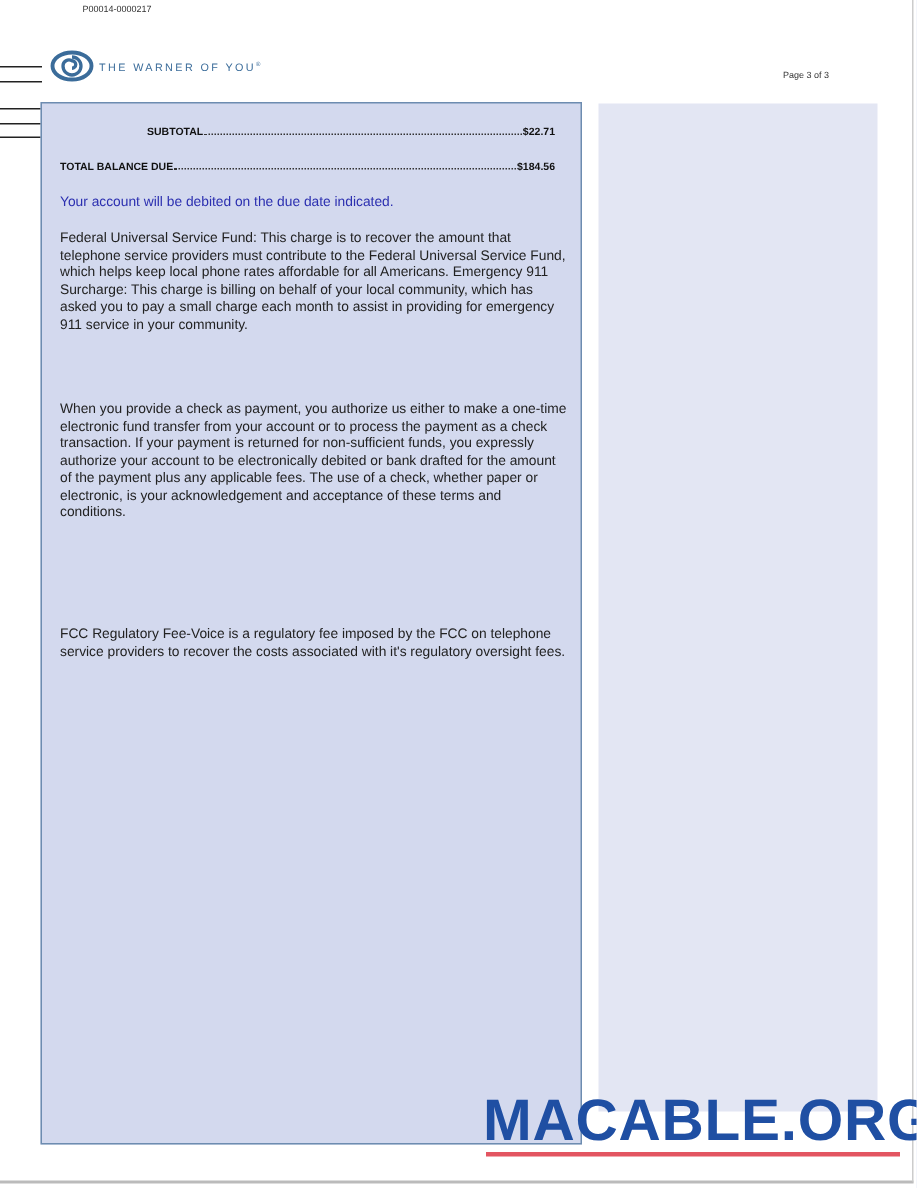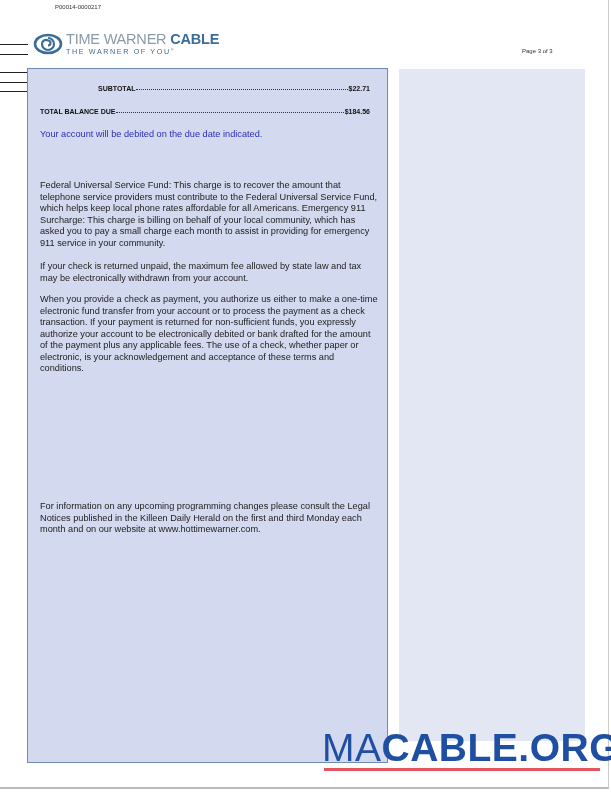--- a/index.html
+++ b/index.html
@@ -12,23 +12,23 @@
   .logo-main{font-size:14.5px;letter-spacing:-0.2px;color:#8a9aa8;}
   .logo-main b{color:#3b6c9a;font-weight:bold;}
   .logo-tag{font-size:7.2px;letter-spacing:1.6px;color:#3b6c9a;margin-top:1px;}
   .tick{position:absolute;left:0;height:1px;background:#222;}
   .page-num{position:absolute;left:522px;top:48px;font-size:6px;color:#333;}
   .left-panel{position:absolute;left:27px;top:68px;width:361px;height:695px;background:#d3d9ee;border:1px solid #6d8cb0;box-sizing:border-box;}
   .right-panel{position:absolute;left:399px;top:69px;width:186px;height:672px;background:#e3e6f3;}
   .row{position:absolute;font-size:7px;font-weight:bold;color:#111;display:flex;align-items:flex-end;}
   .row .dots{flex:1;border-bottom:1px dotted #333;margin:0 1px 2px 1px;}
   .notice{position:absolute;left:12px;top:60px;font-size:9.2px;color:#2b2fb0;}
-  .para{position:absolute;left:12px;width:340px;font-size:9.2px;line-height:11.5px;color:#222;margin-top:27px;}
+  .para{position:absolute;left:12px;width:340px;font-size:9.2px;line-height:11.5px;color:#222;}
   .watermark{position:absolute;left:322px;top:728px;font-size:39px;letter-spacing:0.5px;color:#1f4fa3;line-height:1;}
-  .watermark .thin{font-weight:normal;margin-top:44px;}
+  .watermark .thin{font-weight:bold;margin-top:44px;}
   .watermark .bold{font-weight:bold;}
   .wm-underline{position:absolute;left:324px;top:768px;width:276px;height:3px;background:#e35561;}
 </style>
 </head>
 <body>
 
 <div class="page-edge"></div>
 
 <div class="doc-id">P00014-0000217</div>
 
@@ -37,42 +37,40 @@
 <div class="tick" style="top:72px;width:28px;"></div>
 <div class="tick" style="top:82px;width:28px;"></div>
 <div class="tick" style="top:91px;width:28px;"></div>
 
 <div class="logo">
   <svg viewBox="0 0 30 24">
     <ellipse cx="15" cy="12" rx="13" ry="9" fill="none" stroke="#3b6c9a" stroke-width="2.6"></ellipse>
     <path d="M15 6 A6 6 0 1 1 9 12 A4 4 0 0 1 15 8.5 A2.5 2.5 0 0 1 15 13.5" fill="none" stroke="#3b6c9a" stroke-width="2.2"></path>
   </svg>
   <div class="logo-text">
-    <div class="logo-main"><span>TIME WARNER </span><b>CABLE</b></div>
     <div class="logo-tag"><span>THE WARNER OF YOU</span><sup style="font-size:4px">®</sup></div>
   </div>
 </div>
 
 <div class="page-num">Page 3 of 3</div>
 
 <div class="left-panel">
   <div class="row" style="left:70px;top:16px;width:272px;">
     <span>SUBTOTAL</span>
     <span class="dots"></span>
     <span>$22.71</span>
   </div>
   <div class="row" style="left:12px;top:39px;width:330px;">
     <span>TOTAL BALANCE DUE</span>
     <span class="dots"></span>
     <span>$184.56</span>
   </div>
   <div class="notice">Your account will be debited on the due date indicated.</div>
 
   <div class="para" style="top:84px;">Federal Universal Service Fund: This charge is to recover the amount that telephone service providers must contribute to the Federal Universal Service Fund, which helps keep local phone rates affordable for all Americans. Emergency 911 Surcharge: This charge is billing on behalf of your local community, which has asked you to pay a small charge each month to assist in providing for emergency 911 service in your community.</div>
-  <div class="para" style="top:165px;">If your check is returned unpaid, the maximum fee allowed by state law and tax may be electronically withdrawn from your account.</div>
   <div class="para" style="top:198px;">When you provide a check as payment, you authorize us either to make a one-time electronic fund transfer from your account or to process the payment as a check transaction.  If your payment is returned for non-sufficient funds, you expressly authorize your account to be electronically debited or bank drafted for the amount of the payment plus any applicable fees. The use of a check, whether paper or electronic, is your acknowledgement and acceptance of these terms and conditions.</div>
-  <div class="para" style="top:405px;">For information on any upcoming programming changes please consult the Legal Notices published in the Killeen Daily Herald on the first and third Monday each month and on our website at www.hottimewarner.com.</div>
+  <div class="para" style="top:348px;">FCC Regulatory Fee-Voice is a regulatory fee imposed by the FCC on telephone service providers to recover the costs associated with it's regulatory oversight fees.</div>
 </div>
 
 <div class="right-panel"></div>
 
 <div class="watermark"><span class="thin">MA</span><span class="bold">CABLE.ORG</span></div>
 <div class="wm-underline"></div>
 
 </body></html>

